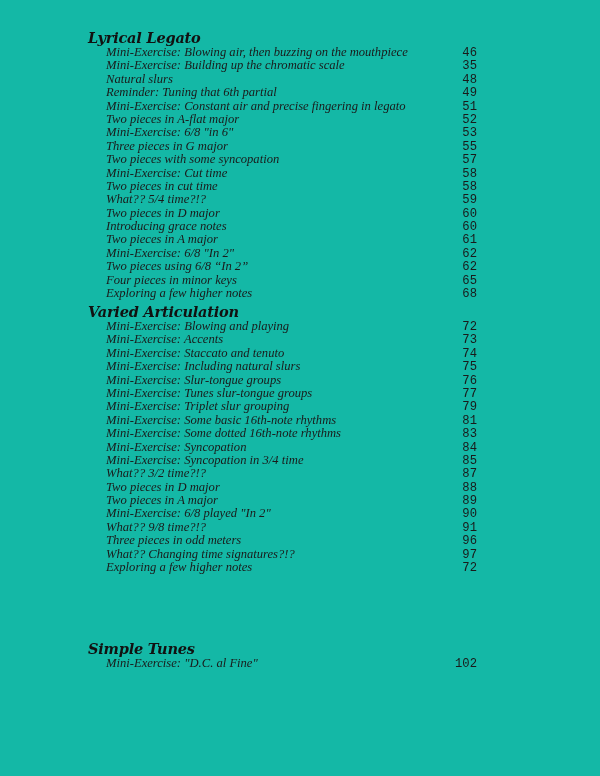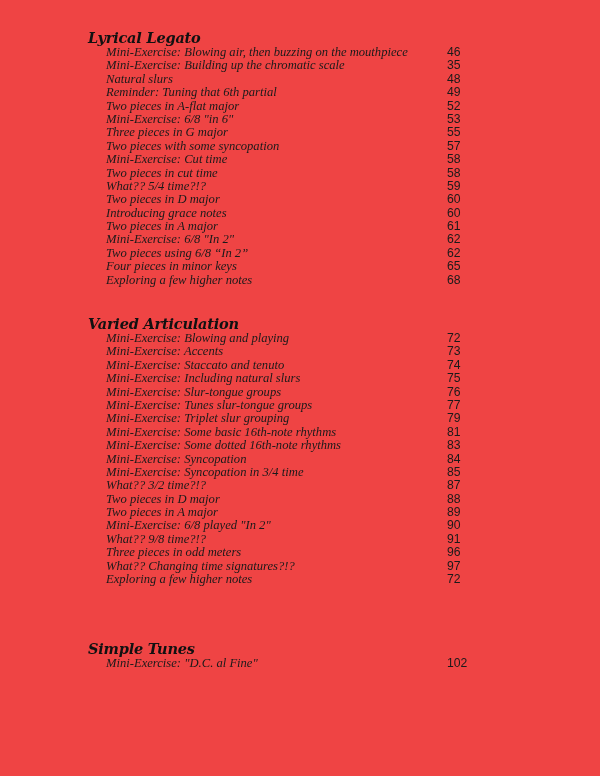--- a/index.html
+++ b/index.html
@@ -1,25 +1,25 @@
 <!DOCTYPE html>
 <html><head>
   <meta charset="utf-8">
   <style>
     html, body { margin: 0; padding: 0; background: #ffffff; }
     body { width: 600px; height: 776px; position: relative; overflow: hidden; }
-    .page { position: absolute; left: 0; top: 0; width: 600px; height: 776px; background: #ef4444; color: #1a1a1a; font-family: "DejaVu Serif", "Liberation Serif", serif; }
+    .page { position: absolute; left: 0; top: 0; width: 600px; height: 776px; background: #14b8a6; color: #1a1a1a; font-family: "DejaVu Serif", "Liberation Serif", serif; }
     .section { position: absolute; left: 88px; width: 392px; }
     .section-title { font-family: "DejaVu Serif", serif; font-weight: bold; font-style: italic; font-size: 14.5px; line-height: 16px; margin: 0; color: #111; letter-spacing: -0.2px; }
     .entries { list-style: none; margin: 0; padding: 0; }
     .entry { display: flex; justify-content: space-between; align-items: baseline; padding-left: 18px; height: 13.4px; line-height: 13.4px; font-size: 11.3px; }
     .entry-title { font-family: "Liberation Serif", serif; font-style: italic; font-size: 12.6px; white-space: nowrap; color: #1a1a1a; }
-    .entry-page { font-family: Liberation Sans, sans-serif; font-size: 12.2px; width: 30px; padding-right: 3px; color: #1a1a1a; }
+    .entry-page { font-family: Liberation Mono, monospace; font-size: 12.2px; text-align: right; width: 30px; padding-right: 3px; color: #1a1a1a; }
     #sec-0 { top: 30px; }
-    #sec-1 { top: 316px; }
+    #sec-1 { top: 304px; }
     #sec-2 { top: 641px; }
   </style>
 </head>
 <body>
 
 <div class="page">
   <div class="section" id="sec-0">
     <h2 class="section-title">Lyrical Legato</h2>
     <ul class="entries">
         <li class="entry">
@@ -30,20 +30,24 @@
           <span class="entry-title">Mini-Exercise: Building up the chromatic scale</span>
           <span class="entry-page">35</span>
         </li>
         <li class="entry">
           <span class="entry-title">Natural slurs</span>
           <span class="entry-page">48</span>
         </li>
         <li class="entry">
           <span class="entry-title">Reminder: Tuning that 6th partial</span>
           <span class="entry-page">49</span>
+        </li>
+        <li class="entry">
+          <span class="entry-title">Mini-Exercise: Constant air and precise fingering in legato</span>
+          <span class="entry-page">51</span>
         </li>
         <li class="entry">
           <span class="entry-title">Two pieces in A-flat major</span>
           <span class="entry-page">52</span>
         </li>
         <li class="entry">
           <span class="entry-title">Mini-Exercise: 6/8 "in 6"</span>
           <span class="entry-page">53</span>
         </li>
         <li class="entry">

